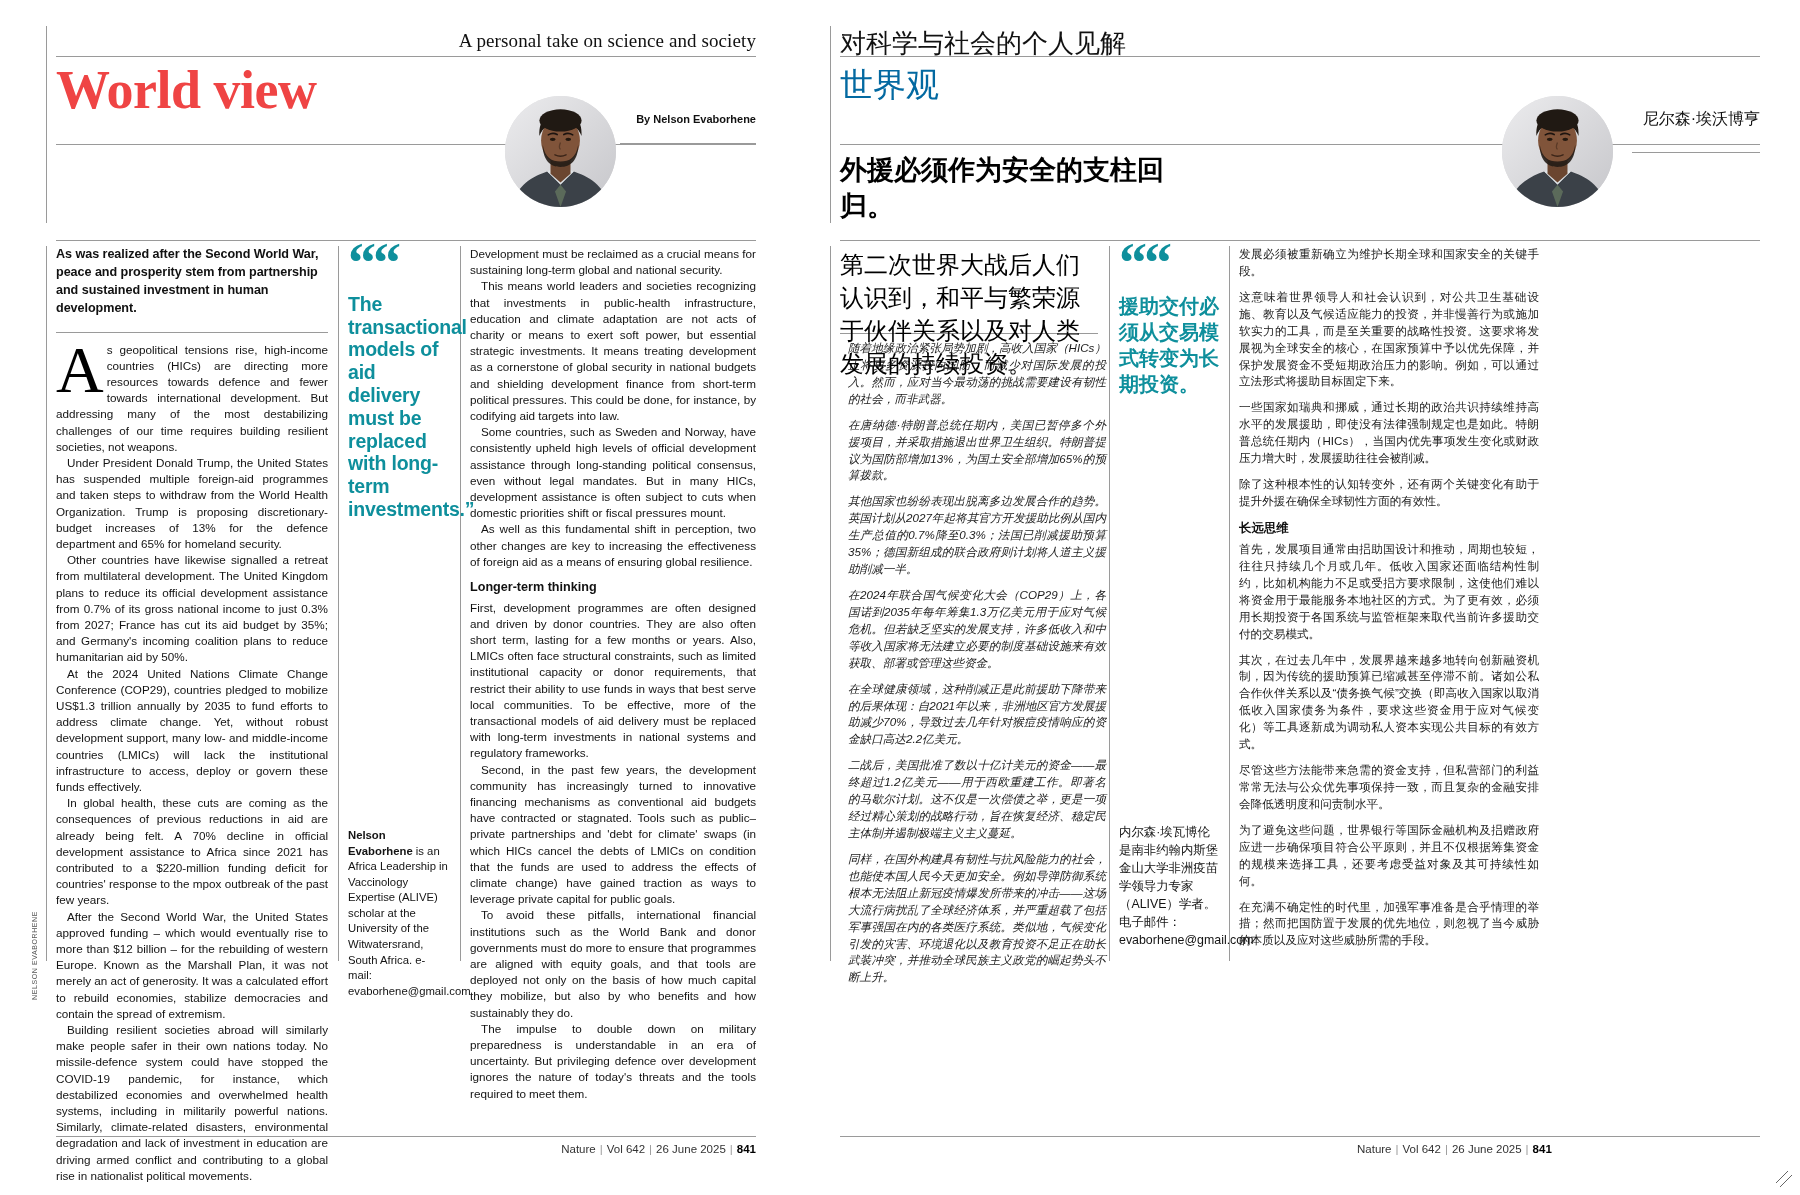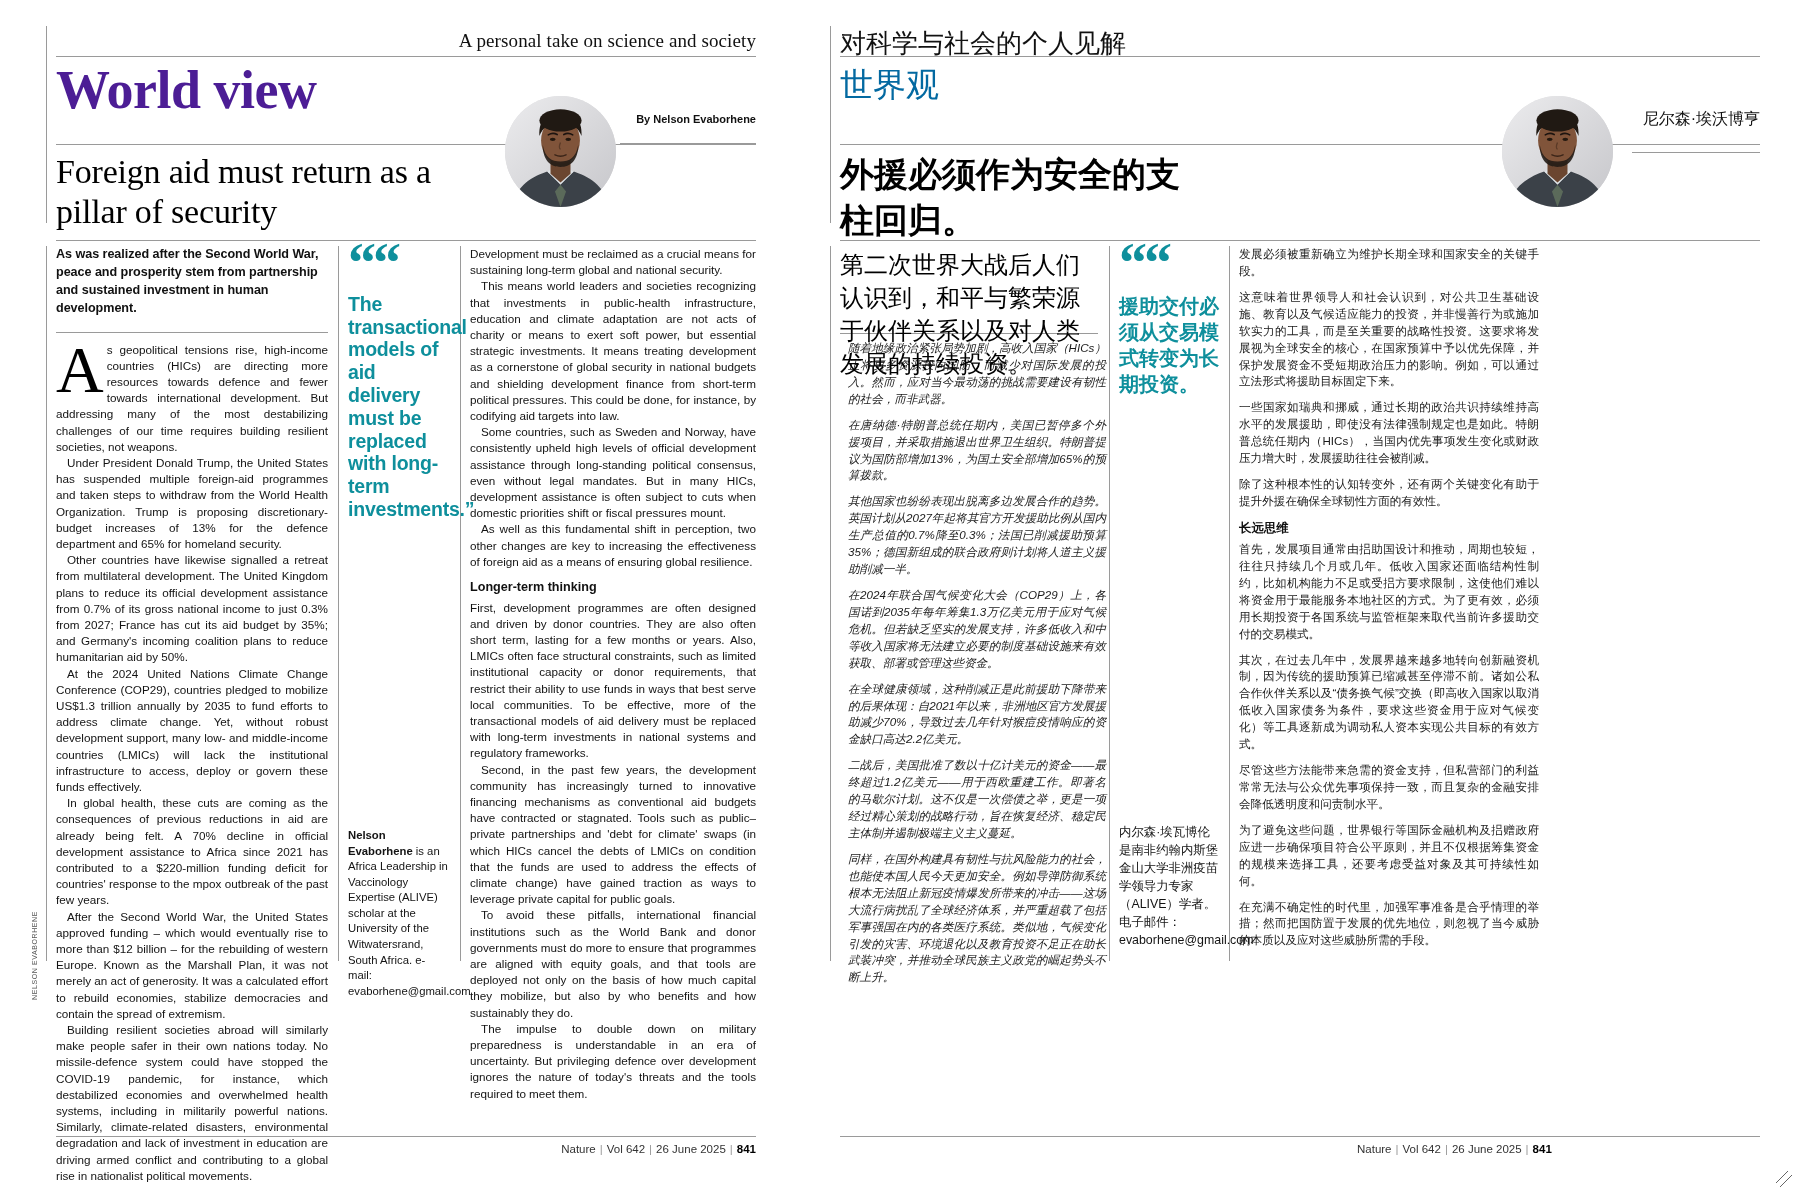--- a/index.html
+++ b/index.html
@@ -32,41 +32,41 @@
   }
 
   
   .kicker {
     font-family: "Liberation Serif", serif;
     font-size: 19px; color: #111; letter-spacing: .1px;
     white-space: nowrap;
   }
   .worldview {
     font-family: "Liberation Serif", serif;
-    font-weight: 700; font-size: 54px; color: #4c1d95;
+    font-weight: 700; font-size: 54px; color: #ef4444;
     letter-spacing: -.5px; line-height: 1.0;
   }
   .worldview-cn {
     font-family: "Liberation Sans", sans-serif;
     font-weight: 400; font-size: 33px; color: #0369a1;
     line-height: 1.35;
   }
   .kicker-cn {
     font-family: "Liberation Sans", sans-serif;
     font-size: 26px; color: #111; line-height: 1.35;
     white-space: nowrap;
   }
   .headline {
     font-family: "Liberation Serif", serif;
     font-size: 34px; color: #000; line-height: 1.18;
     letter-spacing: -.2px;
   }
   .headline-cn {
     font-family: "Liberation Sans", sans-serif;
-    font-size: 34px; font-weight: 700; color: #000; line-height: 1.35;
+    font-size: 27px; font-weight: 700; color: #000; line-height: 1.35;
   }
   .byline {
     font-family: "Liberation Sans", sans-serif;
     font-weight: 700; font-size: 11px; color: #111;
     text-align: right; line-height: 1.35;
   }
   .byline-cn {
     font-family: "Liberation Sans", sans-serif;
     font-size: 16px; color: #111; text-align: right; line-height: 1.4;
   }
@@ -183,21 +183,20 @@
 
     <div style="position:absolute; left:56px; top:30px; width:700px;text-align:right;">
       <div class="kicker">A personal take on science and society</div>
     </div>
     <div class="rule" style="position:absolute; left:56px; top:56px; width:700px;"></div>
 
     <div class="worldview" style="position:absolute; left:56px; top:63px;">World view</div>
 
     <div class="rule" style="position:absolute; left:56px; top:144px; width:700px;"></div>
 
-    <div class="headline" style="position:absolute; left:56px; top:152px; width:440px;">Foreign aid must return as a pillar of security</div>
 
     <div class="portrait" style="left:505px; top:96px; width:111px; height:111px;">
       <svg viewBox="0 0 100 100" preserveAspectRatio="xMidYMid slice" aria-hidden="true">
         <defs>
           <linearGradient id="bgL" x1="0" y1="0" x2="1" y2="1">
             <stop offset="0%" stop-color="#ececee"></stop>
               <stop offset="100%" stop-color="#c6c6ca"></stop>
           </linearGradient>
         </defs>
         <rect width="100" height="100" fill="url(#bgL)"></rect>

